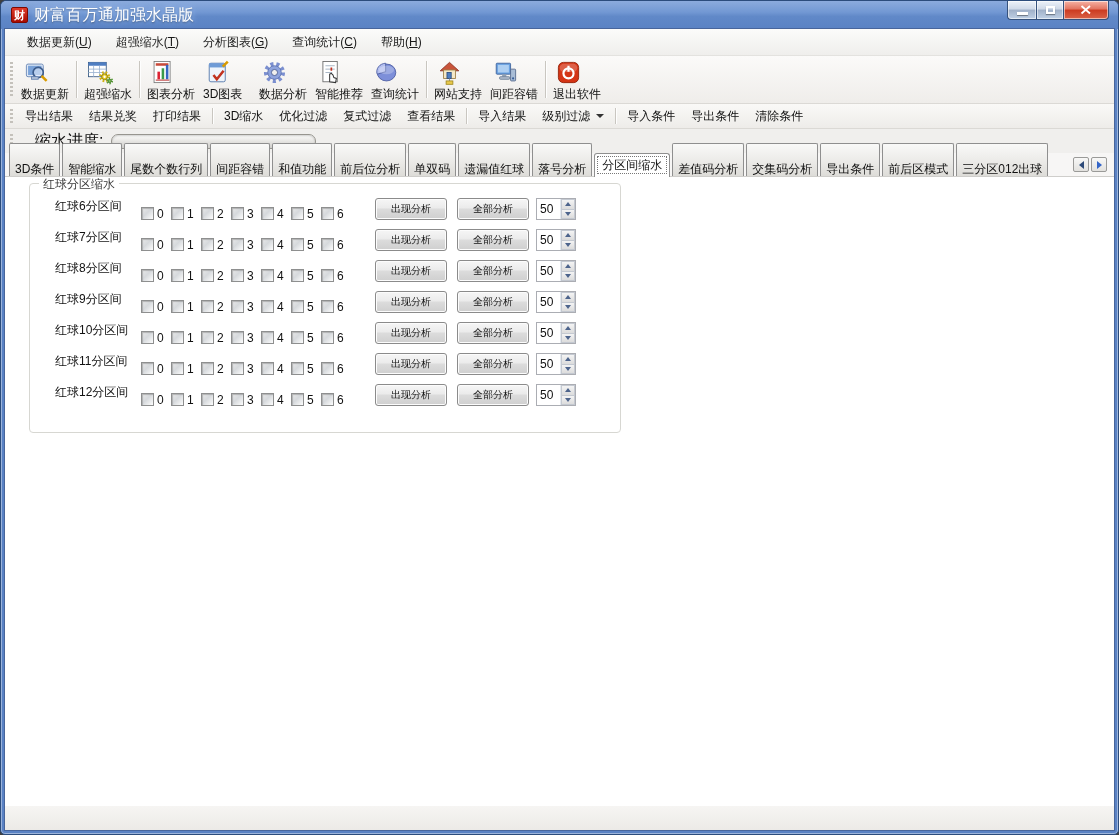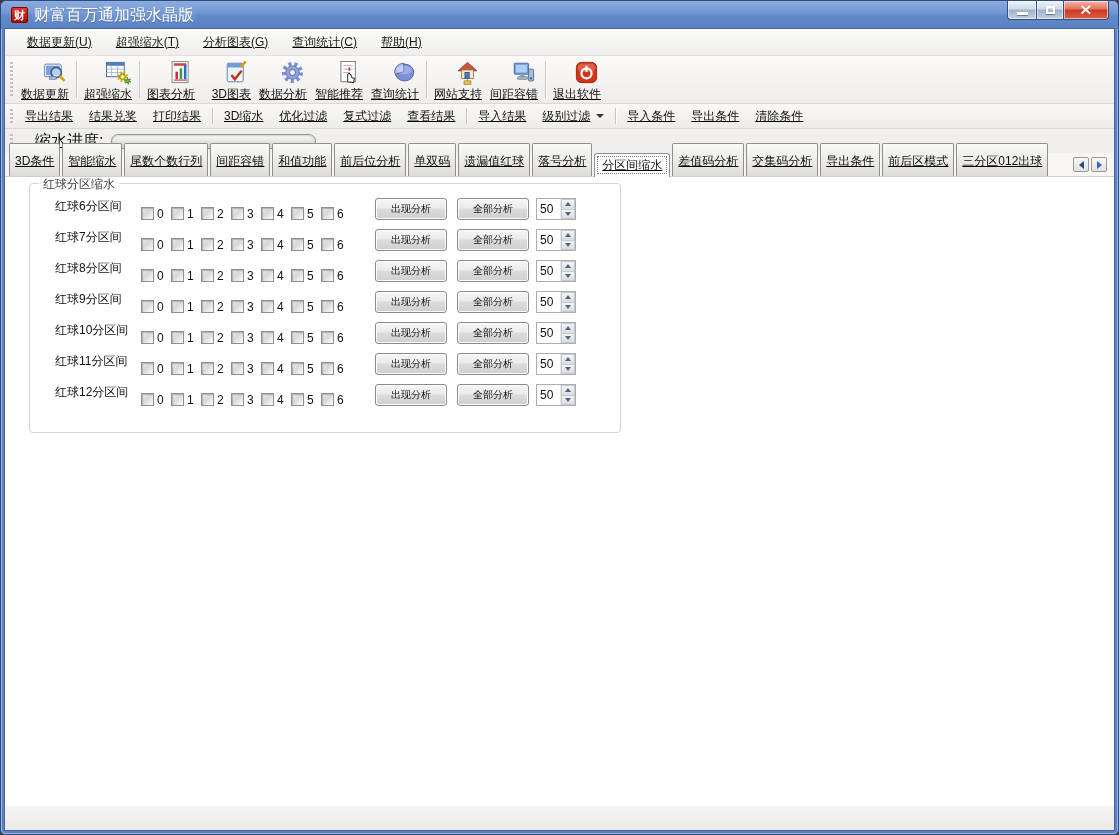--- a/index.html
+++ b/index.html
@@ -21,34 +21,34 @@
     background:linear-gradient(180deg,#edf2f9 0%,#cfd9e8 45%,#a0b0c8 50%,#c0d1e6 100%);
     box-shadow:inset 0 0 0 1px rgba(255,255,255,.55);}
   .cap-btn.min{width:29px;border-bottom-left-radius:4px;border-right:none;}
   .cap-btn.max{width:28px;}
   .cap-btn.close{width:45px;border-bottom-right-radius:4px;border-left:none;
     background:linear-gradient(180deg,#f6b3a5 0%,#e2735f 45%,#cc3a20 50%,#da6247 100%);}
   .glyph-min{width:11px;height:3px;background:#fff;margin-top:6px;box-shadow:0 1px 1px rgba(0,0,0,.4);}
   .glyph-max{width:9px;height:8px;border:2px solid #fff;box-shadow:0 1px 1px rgba(0,0,0,.35);}
 
   .client{position:absolute;left:4px;right:4px;top:28px;bottom:4px;background:#4c1d95;
-    display:flex;flex-direction:column;box-shadow:0 0 0 1px #48659b;text-decoration:underline;}
+    display:flex;flex-direction:column;box-shadow:0 0 0 1px #48659b;}
 
   
   .menubar{height:27px;flex:0 0 auto;display:flex;align-items:center;padding-left:10px;
     background:linear-gradient(#fbfbfa,#efeeec);border-bottom:1px solid #e3e2df;font-size:12px;color:#1a1a1a;}
   .menu-item{padding:4px 12px;}
   .menu-item u{text-decoration:underline;}
 
   
   .grip{width:3px;align-self:stretch;margin:5px 4px 5px 3px;
     background:repeating-linear-gradient(180deg,#c4c1bb 0 2px,transparent 2px 4px);}
   .toolbar1{height:48px;flex:0 0 auto;display:flex;align-items:stretch;padding:1px 2px;
     background:linear-gradient(#fbfaf9,#efedea);border-bottom:1px solid #dbd9d5;}
-  .tb-btn{display:flex;flex-direction:column;align-items:flex-end;justify-content:center;
+  .tb-btn{display:flex;flex-direction:column;align-items:flex-start;justify-content:center;
     padding:1px 4px;min-width:56px;font-size:12px;color:#111;}
   .tb-icon{width:30px;height:28px;display:flex;align-items:center;justify-content:center;}
   .tb-icon svg{width:27px;height:27px;}
   .tb-label{line-height:14px;white-space:nowrap;}
   .tb-sep{width:1px;background:#c9c6c0;box-shadow:1px 0 0 #fefefe;margin:4px 3px;}
 
   .toolbar2{height:25px;flex:0 0 auto;display:flex;align-items:center;padding:0 2px;
     background:linear-gradient(#faf9f7,#eeece9);border-bottom:1px solid #dbd9d5;font-size:12px;color:#111;}
   .tb2-item{padding:3px 8px;display:flex;align-items:center;white-space:nowrap;}
   .dd-arrow{width:0;height:0;border-left:4px solid transparent;border-right:4px solid transparent;
@@ -58,21 +58,21 @@
   
   .progressrow{height:24px;flex:0 0 auto;display:flex;align-items:center;padding:0 2px;background:#f0efed;}
   .progress-label{font-size:16px;color:#111;margin-left:18px;white-space:nowrap;}
   .progress-track{width:205px;height:15px;margin-left:8px;border:1px solid #97958f;border-radius:7px;
     background:linear-gradient(#fdfdfc,#e3e2df 55%,#cfcecb);box-shadow:inset 0 1px 2px rgba(0,0,0,.18);overflow:hidden;}
   .progress-fill{height:100%;width:0%;background:linear-gradient(#9ad09a,#4caf50);}
 
   
   .tabstrip{height:24px;flex:0 0 auto;background:#f7f6f5;display:flex;align-items:flex-end;
     padding-left:4px;position:relative;border-bottom:1px solid #cfcecb;}
-  .tab{height:33px;line-height:19px;padding:8px 5px;margin-right:2px;font-size:12px;color:#111;white-space:nowrap;
+  .tab{height:33px;line-height:19px;padding:16px 5px;margin-right:2px;font-size:12px;color:#111;white-space:nowrap;
     background:linear-gradient(#f9f9f8,#eae9e6 60%,#dddcd8);
     border:1px solid #8f8f8f;border-bottom:none;border-radius:2px 2px 0 0;}
   .tab.selected{height:24px;line-height:22px;background:#fff;position:relative;z-index:2;margin-bottom:-1px;
     padding:0 7px;border-radius:3px 3px 0 0;}
   .tab.selected::after{content:"";position:absolute;left:2px;right:2px;top:2px;bottom:3px;border:1px dotted #777;}
   .tab-scroll{position:absolute;right:7px;top:4px;display:flex;gap:2px;z-index:3;}
   .scroll-btn{width:16px;height:15px;border:1px solid #9a9a98;border-radius:2px;
     background:linear-gradient(#f8f8f7,#e2e1de);display:flex;align-items:center;justify-content:center;}
   .tri-left{width:0;height:0;border-top:4px solid transparent;border-bottom:4px solid transparent;border-right:5px solid #2d4a78;}
   .tri-right{width:0;height:0;border-top:4px solid transparent;border-bottom:4px solid transparent;border-left:5px solid #3465c8;}

